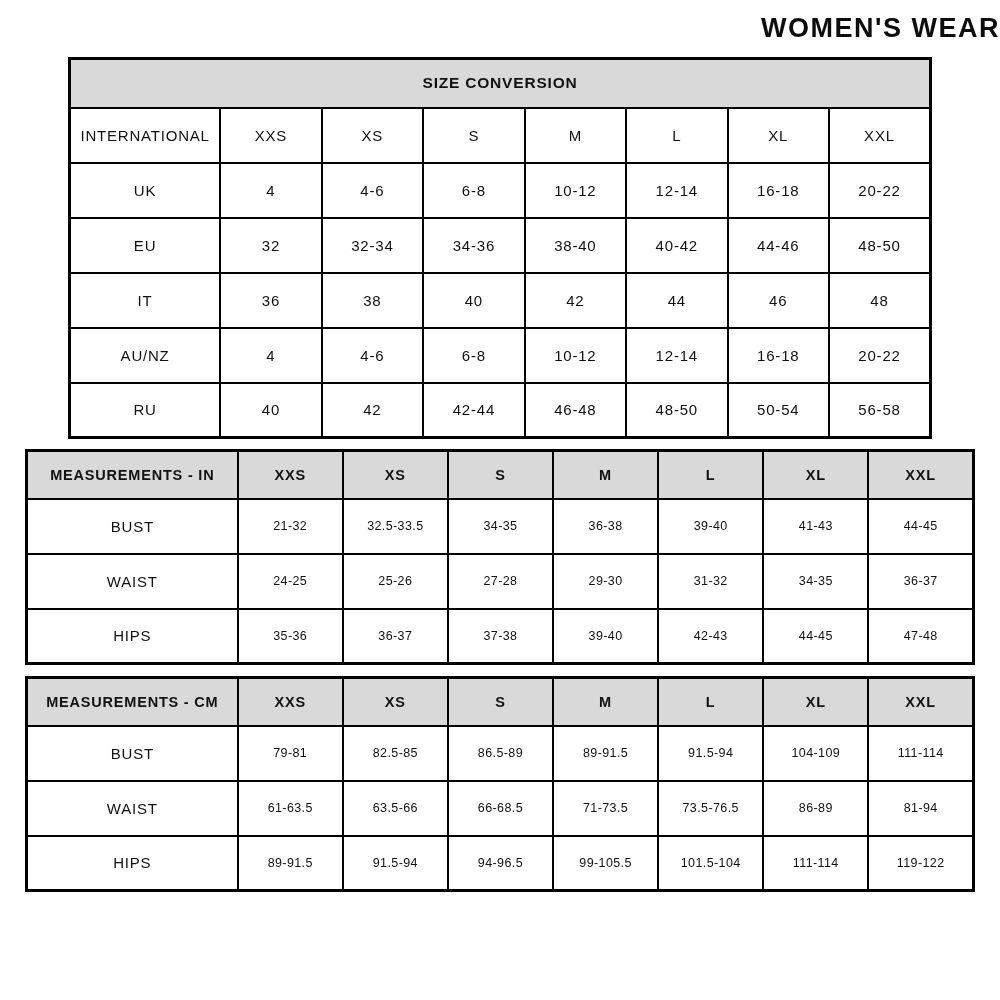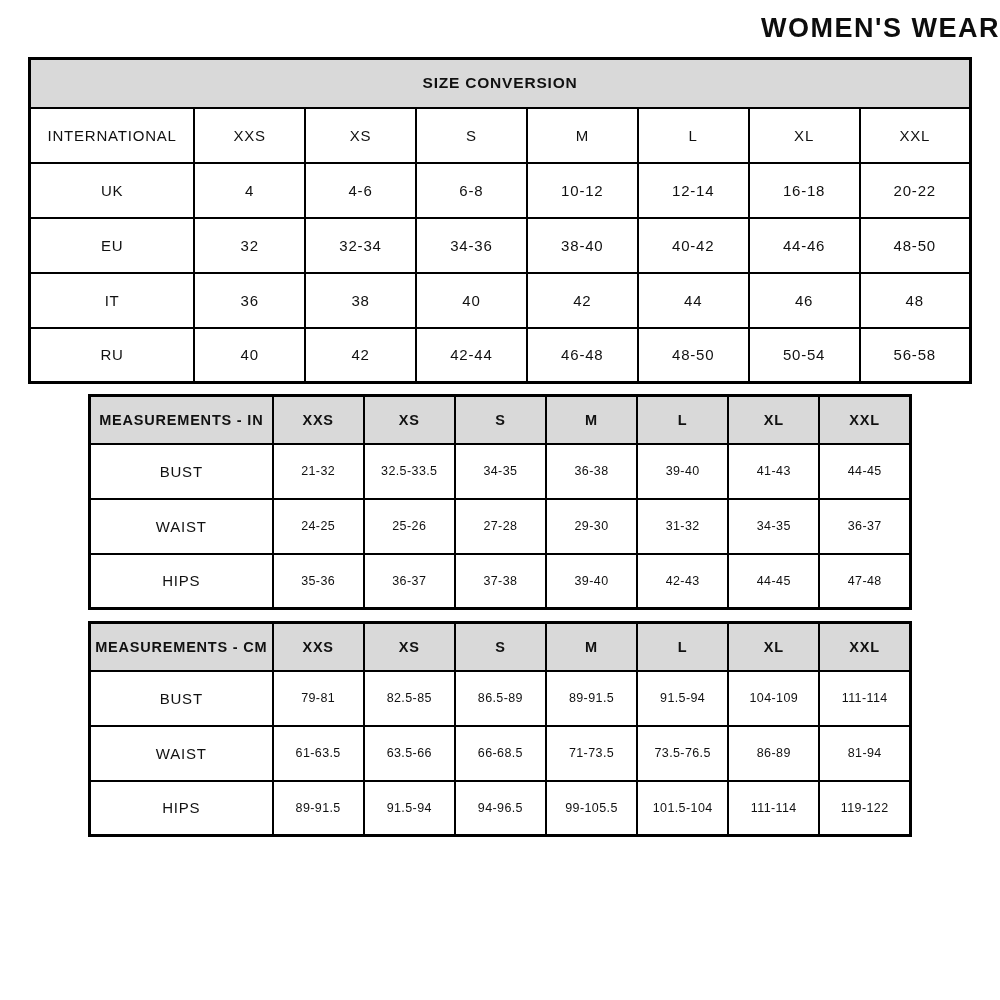--- a/index.html
+++ b/index.html
@@ -30,38 +30,38 @@
     border:3px solid var(--border);
   }
   td{
     border:2px solid var(--border);
     text-align:center;
     vertical-align:middle;
     overflow:hidden;
     white-space:nowrap;
   }
   
-  table.t1{width:944px;margin:0 auto;}
+  table.t1{width:864px;margin:0 auto;}
   .t1 tr.title-row td{
     height:49px;
     background:var(--header-bg);
     font-weight:700;
     font-size:15.5px;
     letter-spacing:0.8px;
   }
   .t1 tr.header-row td,
   .t1 td.row-label,
   .t1 td.val{
     height:55px;
     font-size:15px;
     letter-spacing:0.8px;
     font-weight:400;
   }
   
-  table.t23{width:824px;margin:0 auto;}
+  table.t23{width:950px;margin:0 auto;}
   .t23 tr.header-row td{
     height:48px;
     background:var(--header-bg);
     font-weight:700;
     font-size:14.5px;
     letter-spacing:0.8px;
   }
   .t23 td.row-label{
     height:55px;
     font-size:15px;
@@ -131,20 +131,30 @@
         </tr>
         <tr>
           <td class="row-label">IT</td>
           <td class="val">36</td>
           <td class="val">38</td>
           <td class="val">40</td>
           <td class="val">42</td>
           <td class="val">44</td>
           <td class="val">46</td>
           <td class="val">48</td>
+        </tr>
+        <tr>
+          <td class="row-label">AU/NZ</td>
+          <td class="val">4</td>
+          <td class="val">4-6</td>
+          <td class="val">6-8</td>
+          <td class="val">10-12</td>
+          <td class="val">12-14</td>
+          <td class="val">16-18</td>
+          <td class="val">20-22</td>
         </tr>
         <tr>
           <td class="row-label">RU</td>
           <td class="val">40</td>
           <td class="val">42</td>
           <td class="val">42-44</td>
           <td class="val">46-48</td>
           <td class="val">48-50</td>
           <td class="val">50-54</td>
           <td class="val">56-58</td>

